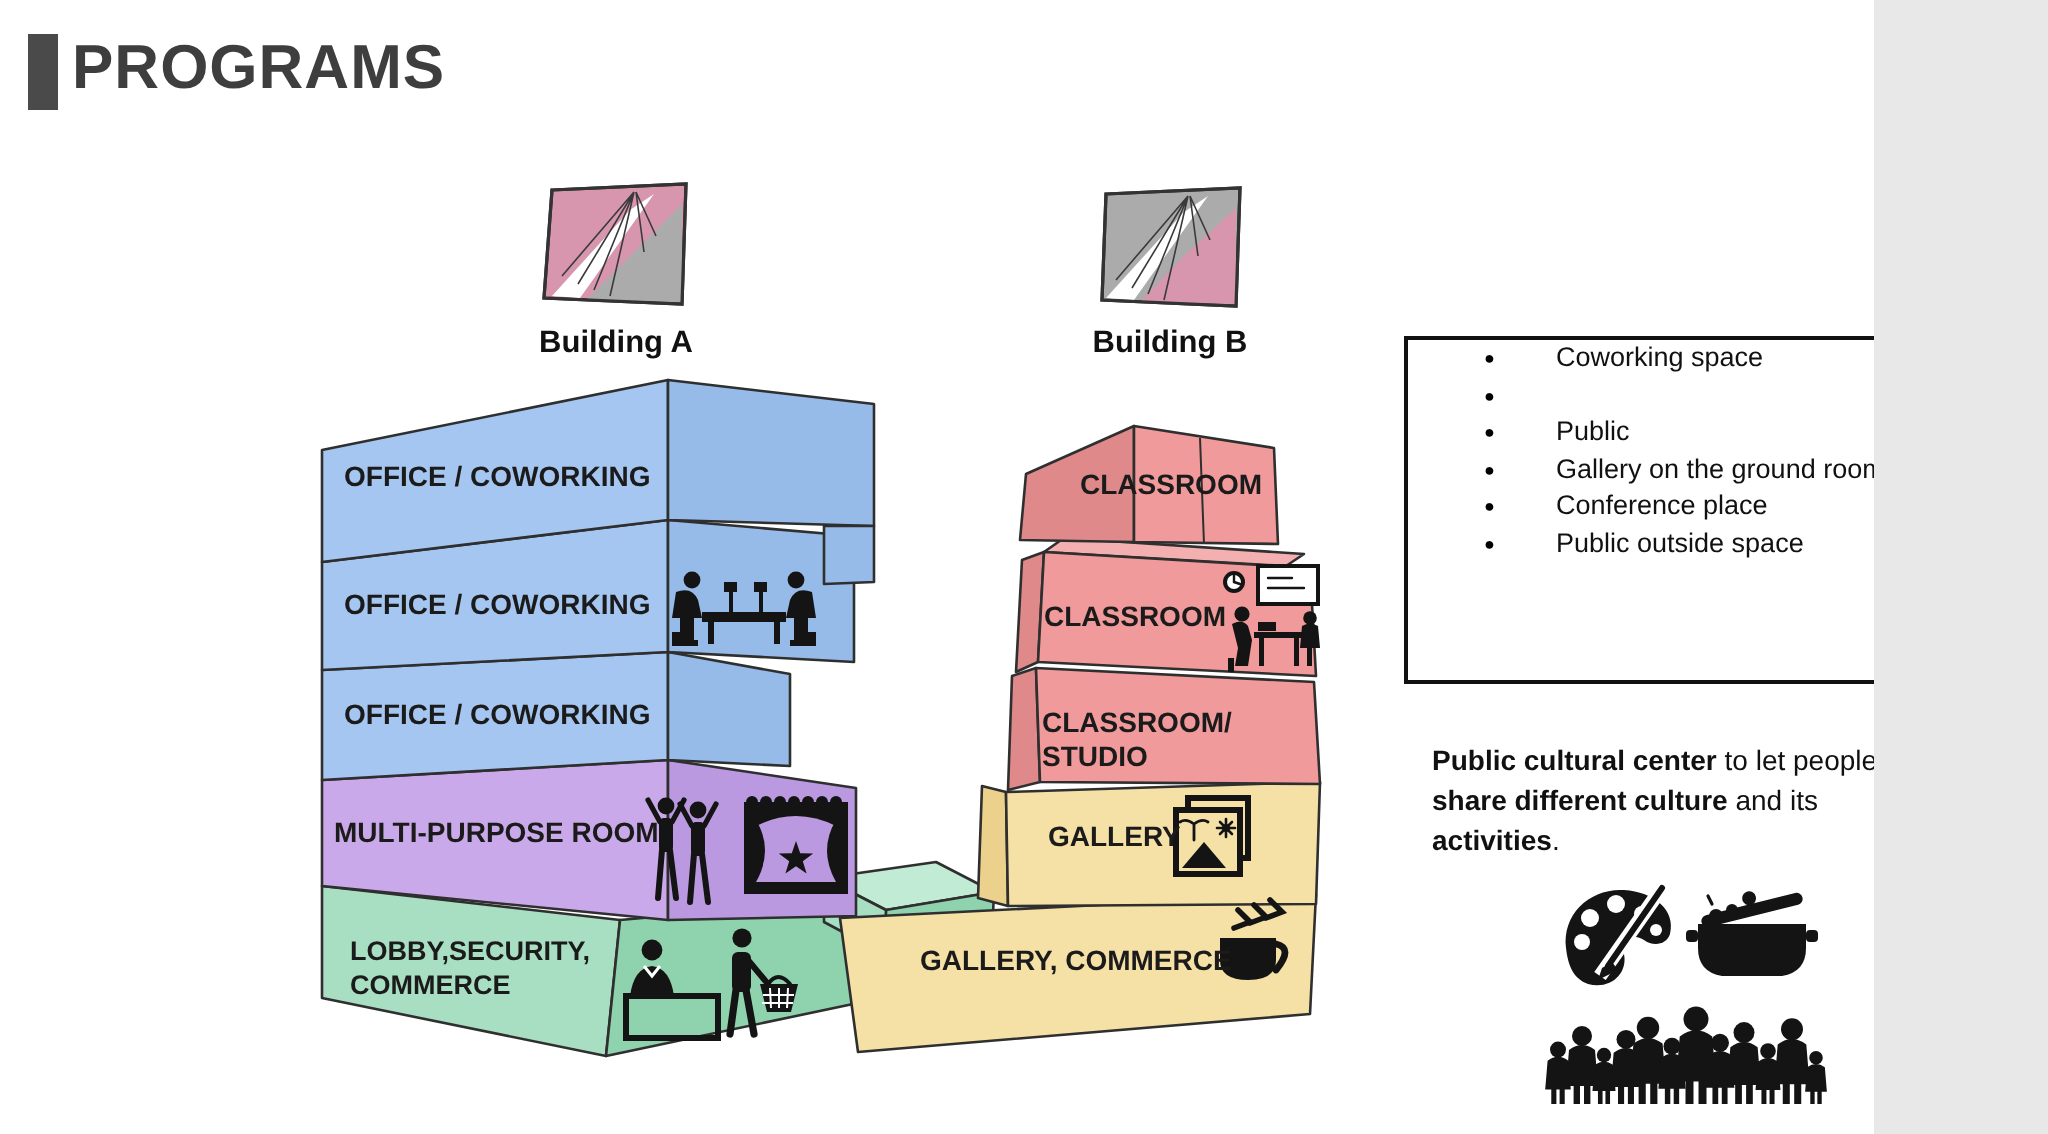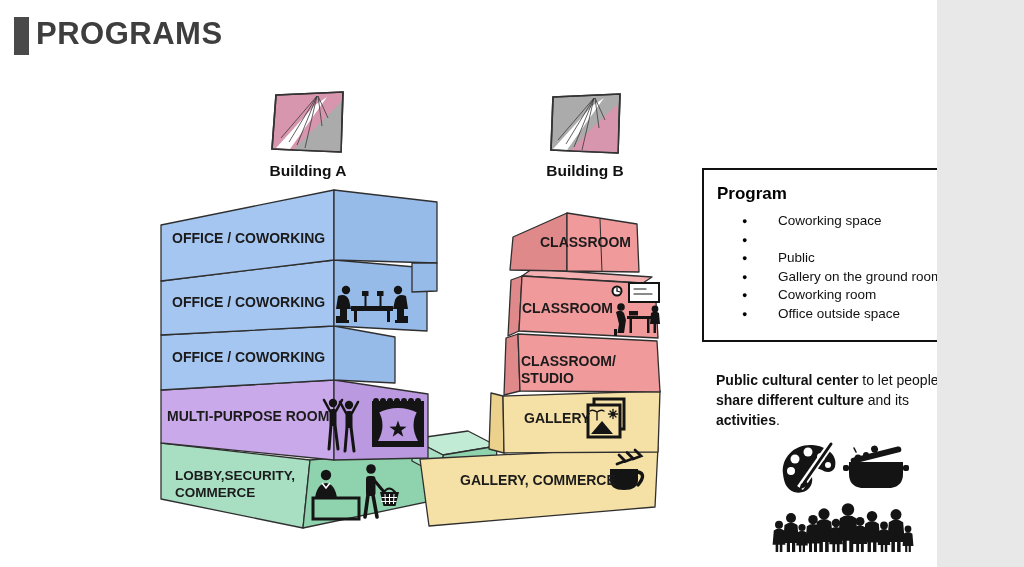--- a/index.html
+++ b/index.html
@@ -285,43 +285,42 @@
       <use href="#person-sym" transform="translate(848,552) scale(1.25)"></use>
       <use href="#person-sym" transform="translate(860,552) scale(0.9)"></use>
       <use href="#person-sym" transform="translate(872,552) scale(1.05)"></use>
       <use href="#person-sym" transform="translate(884,552) scale(0.78)"></use>
       <use href="#person-sym" transform="translate(896,552) scale(1.1)"></use>
       <use href="#person-sym" transform="translate(908,552) scale(0.68)"></use>
     </g>
   </svg>
 
   <div class="program-box">
-    <h2 class="program-title">Program</h2>
     <ul class="program-list">
       <li>
           <span class="bullet">●</span>
           <span class="li-text">Coworking space</span>
         </li>
       <li>
           <span class="bullet">●</span>
         </li>
       <li>
           <span class="bullet">●</span>
           <span class="li-text">Public</span>
         </li>
       <li>
           <span class="bullet">●</span>
           <span class="li-text">Gallery on the ground room</span>
         </li>
       <li>
           <span class="bullet">●</span>
-          <span class="li-text">Coworking room</span>
-        </li>
-      <li>
-          <span class="bullet">●</span>
-          <span class="li-text">Office outside space</span>
+          <span class="li-text">Conference place</span>
+        </li>
+      <li>
+          <span class="bullet">●</span>
+          <span class="li-text">Public outside space</span>
         </li>
     </ul>
   </div>
 
   <p class="description"><b>Public cultural center</b><span> to let people to </span><b>share different culture</b><span> and its </span><b>activities</b><span>.</span></p>
 
 </div>
 
 </body></html>

